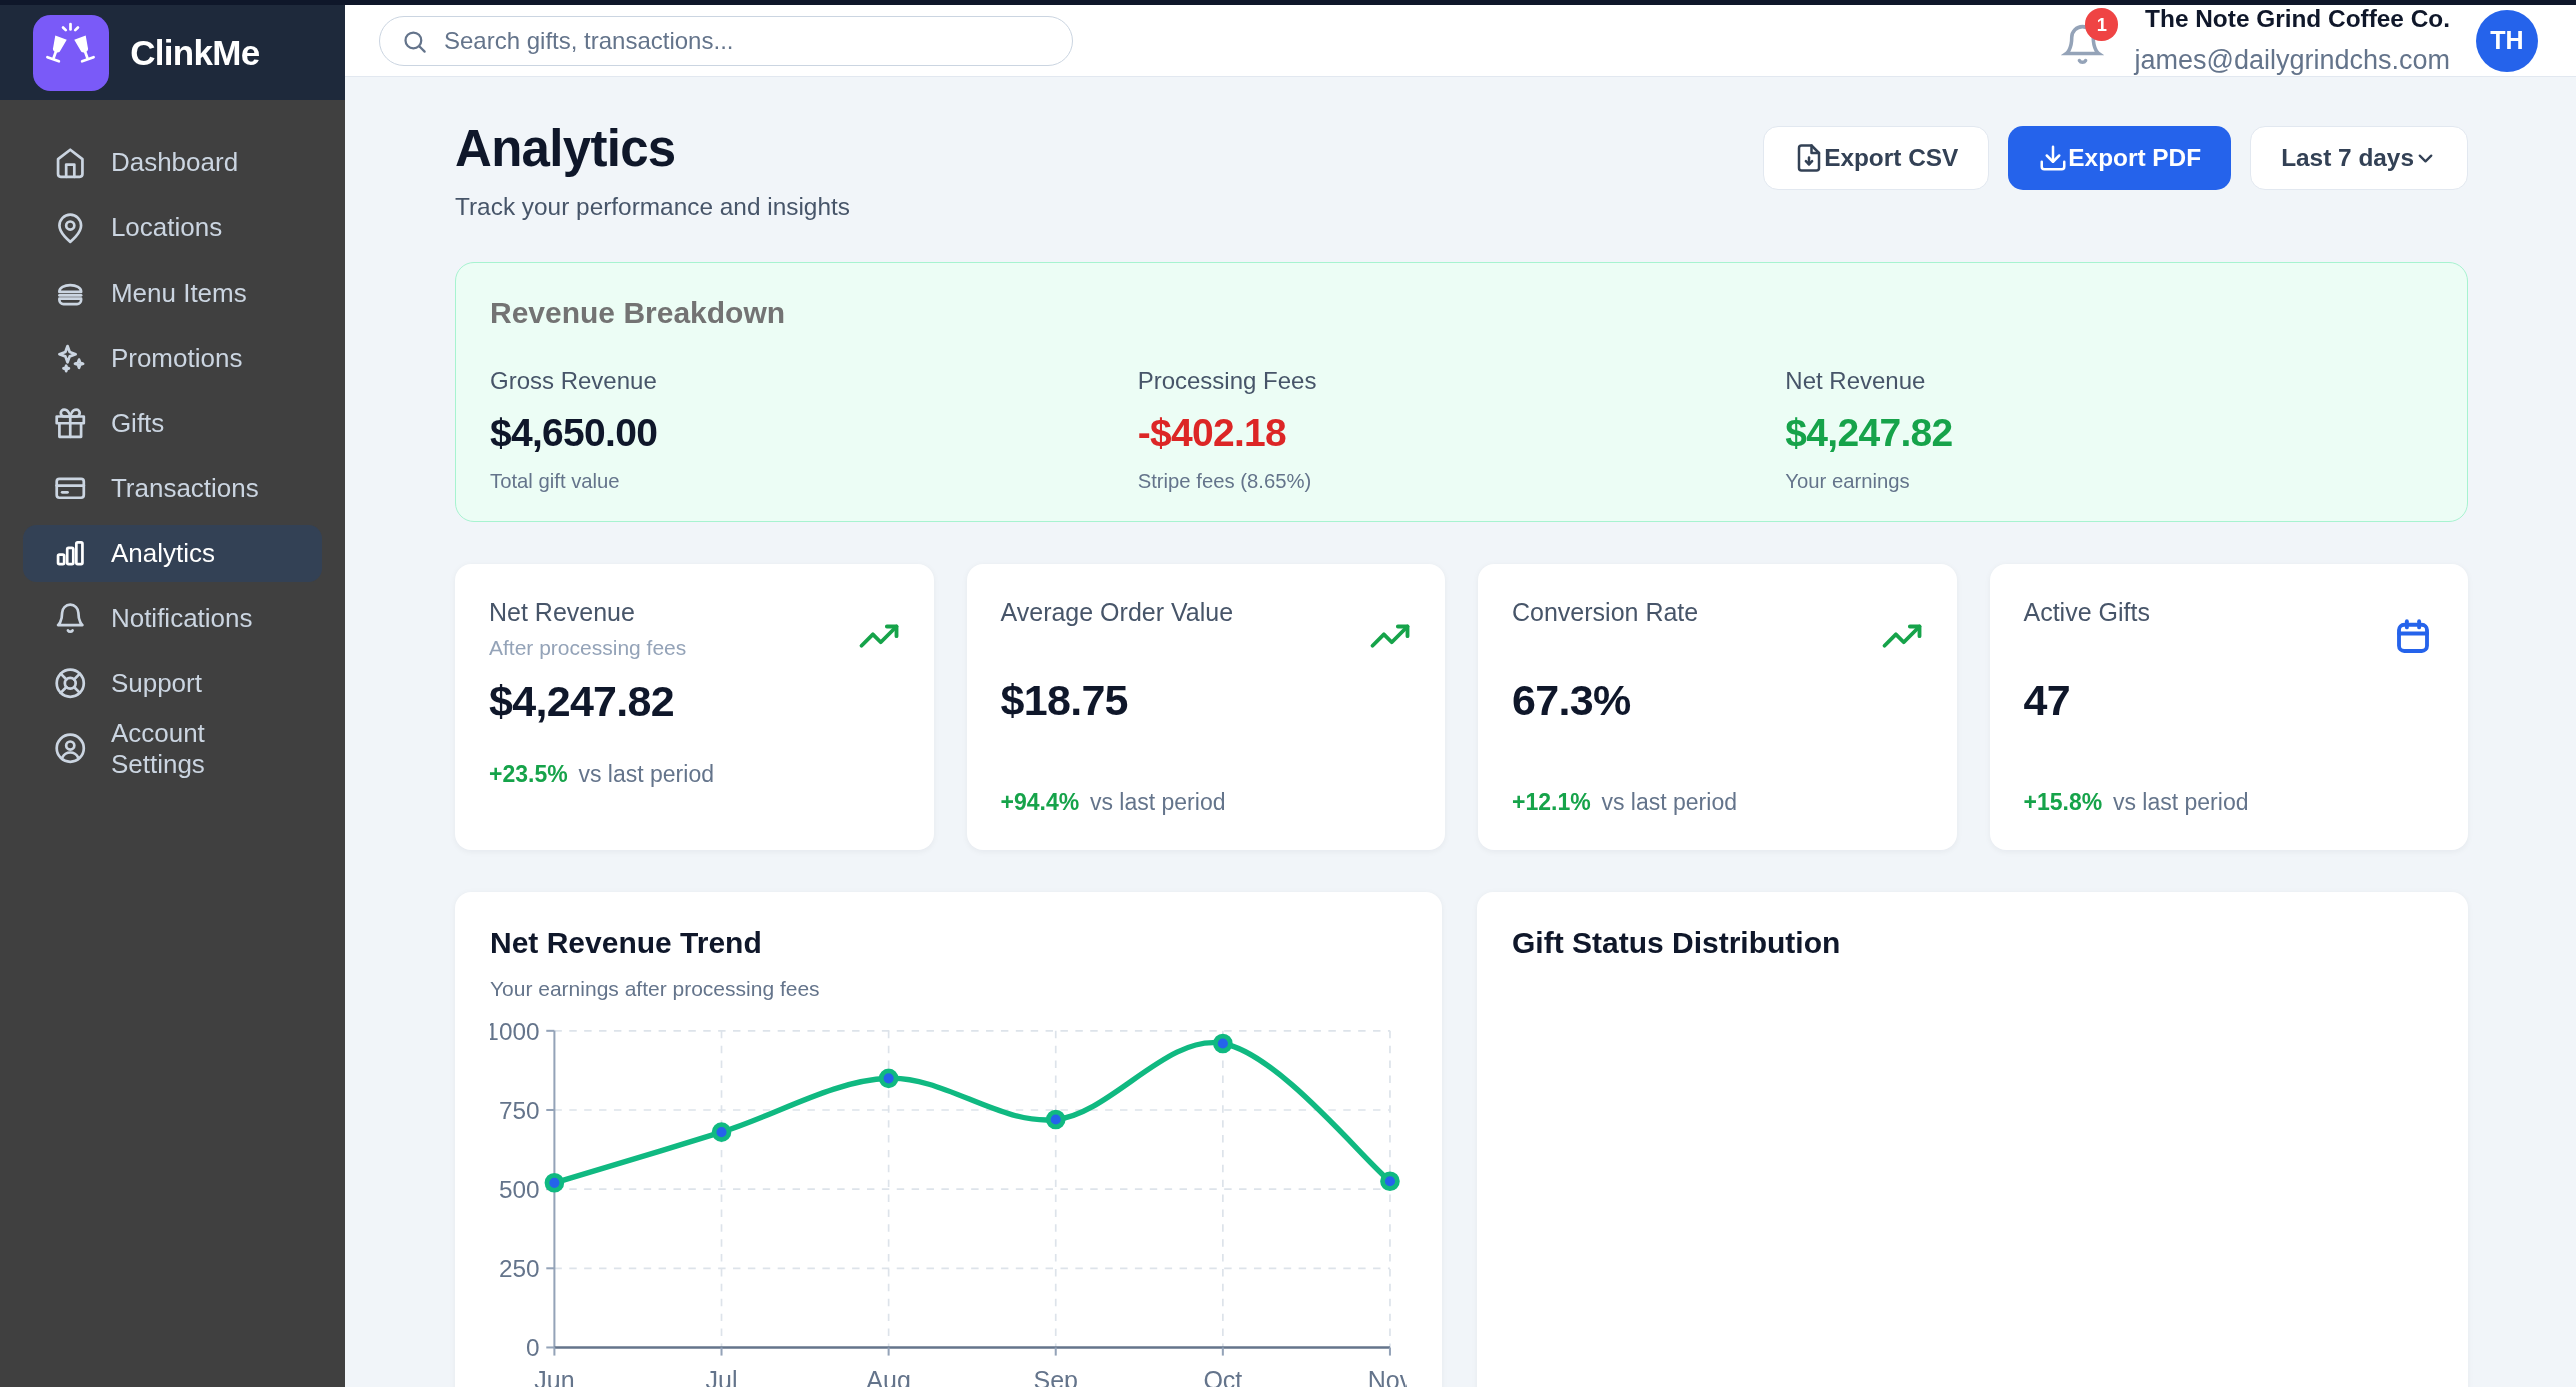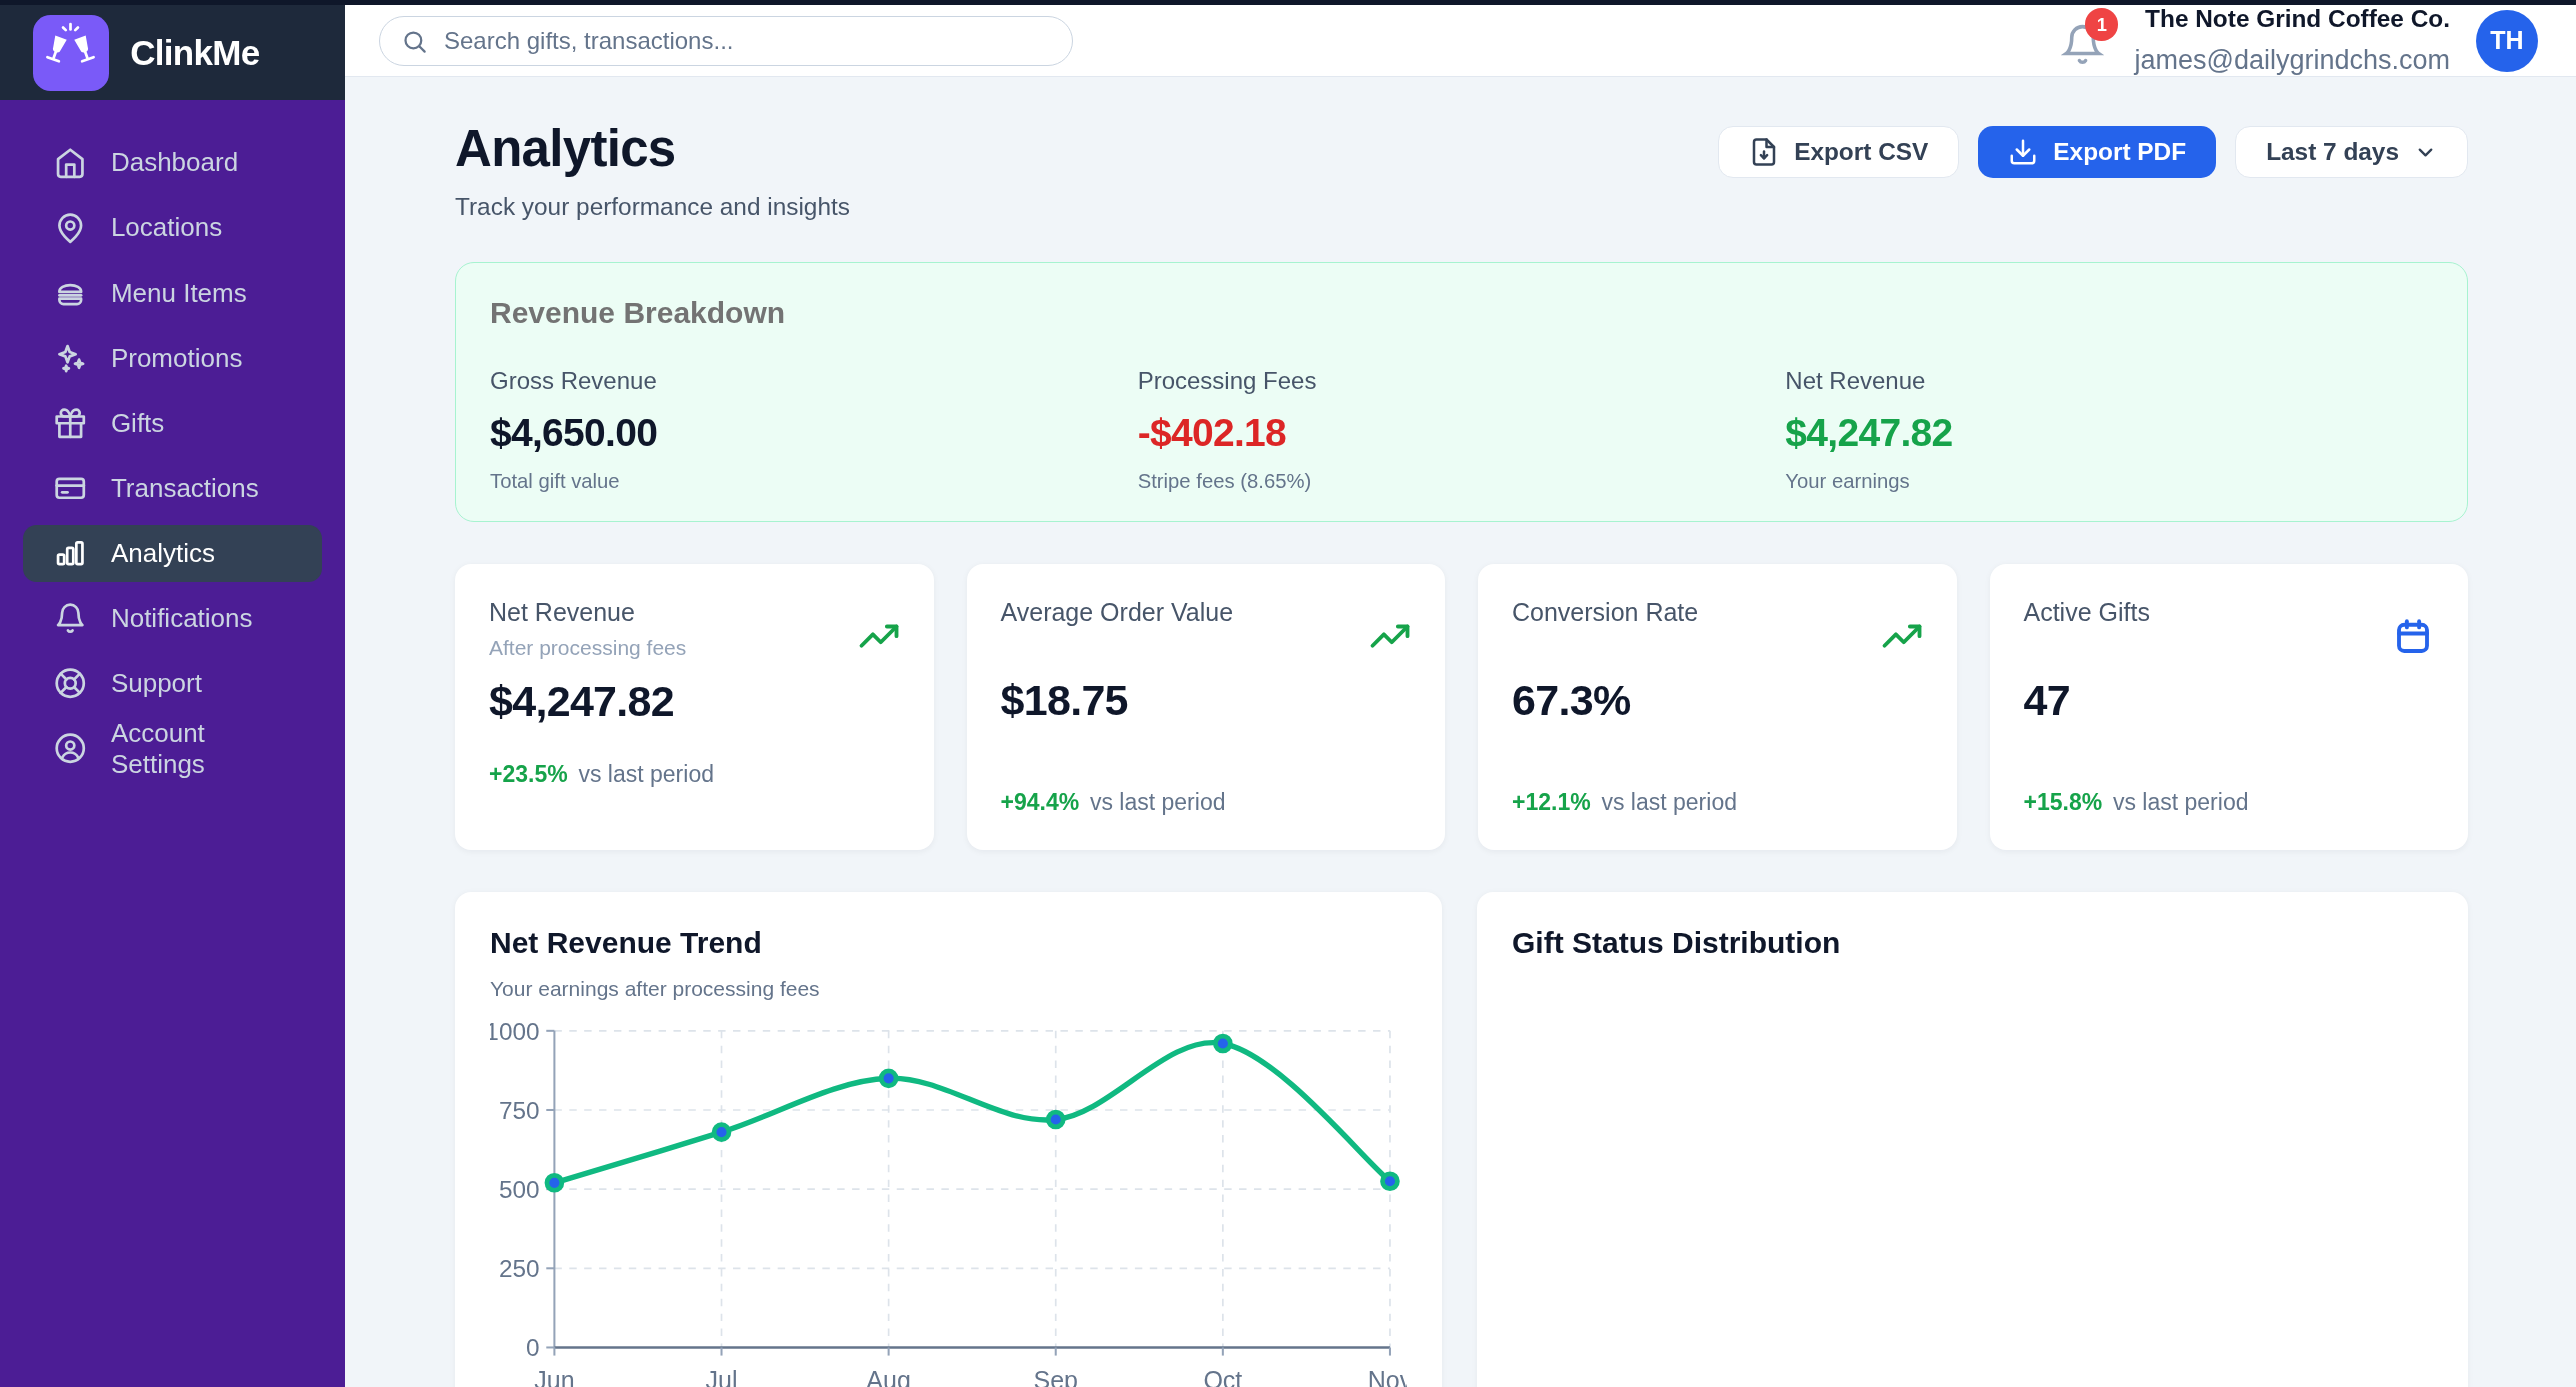--- a/index.html
+++ b/index.html
@@ -2,21 +2,21 @@
 <html style="font-size:10.8px"><head>
 <meta charset="utf-8">
 <style>
   * { margin:0; padding:0; box-sizing:border-box; }
   html,body { width:2576px; height:1387px; overflow:hidden;
     font-family:"Liberation Sans","DejaVu Sans",sans-serif; background:#f1f5f9; }
   .top-strip { height:5.4px; background:#0f172a; width:100%; }
   .app { display:flex; height:1382px; }
 
   
-  .sidebar { width:345px; min-width:345px; background:#4c1d95; display:flex; flex-direction:column; }
+  .sidebar { width:345px; min-width:345px; background:#404040; display:flex; flex-direction:column; }
   .brand { height:95px; background:#1e293b; display:flex; align-items:center; padding:0 32.5px; gap:21.7px; }
   .logo { width:76px; height:76px; background:#7a5af8; border-radius:17.6px; display:flex; align-items:center; justify-content:center; flex:none; }
   .logo svg { width:65px; height:65px; }
   .brand-name { color:#fff; font-size:35px; font-weight:800; letter-spacing:-0.7px; }
   nav { flex:1; padding:34px 23px 0; }
   .nav-item { height:57px; margin-bottom:8.1px; border-radius:13.5px; display:flex; align-items:center;
     gap:24.4px; padding:0 31px; color:#cbd5e1; font-size:26px; font-weight:500; cursor:pointer; }
   .nav-item svg { width:32.5px; height:32.5px; stroke:#cbd5e1; flex:none; }
   .nav-item.active { background:#334155; color:#fff; }
   .nav-item.active svg { stroke:#fff; }
@@ -44,22 +44,22 @@
   .co-name { font-size:24.4px; font-weight:600; color:#0f172a; }
   .co-email { font-size:27px; color:#64748b; margin-top:12px; }
   .avatar { width:62px; height:62px; border-radius:50%; background:#2563eb; color:#fff;
     font-size:25px; font-weight:700; display:flex; align-items:center; justify-content:center; cursor:pointer; }
 
   .content { flex:1; background:#f1f5f9; padding:42px 108px 0 110px; }
   .page-head { display:flex; justify-content:space-between; align-items:flex-start; }
   .page-title { font-size:51px; font-weight:800; color:#0f172a; letter-spacing:-0.7px; }
   .page-sub { font-size:24.4px; color:#475569; margin-top:15px; }
   .actions { display:flex; gap:19px; margin-top:6.8px; }
-  .btn { height:52px; border-radius:15px; font-size:24.4px; font-weight:600; display:flex;
-    align-items:center; gap:15px; padding:0 30px; cursor:pointer;
+  .btn { height:64px; border-radius:15px; font-size:24.4px; font-weight:600; display:flex;
+    align-items:center; padding:0 30px; cursor:pointer;
     font-family:"Liberation Sans","DejaVu Sans",sans-serif; }
   .btn svg { width:30px; height:30px; }
   .btn-outline { background:#fff; border:1.4px solid #e2e8f0; color:#334155; }
   .btn-outline svg { stroke:#334155; }
   .btn-primary { background:#2563eb; border:none; color:#fff; }
   .btn-primary svg { stroke:#fff; }
 
   
   .revenue-card { margin-top:41px; background:#ecfdf5; border:1.4px solid #a7f3d0; border-radius:19px; padding:32.5px 34px 28.4px; }
   .rev-title { font-size:30px; font-weight:700; color:#737373; }

